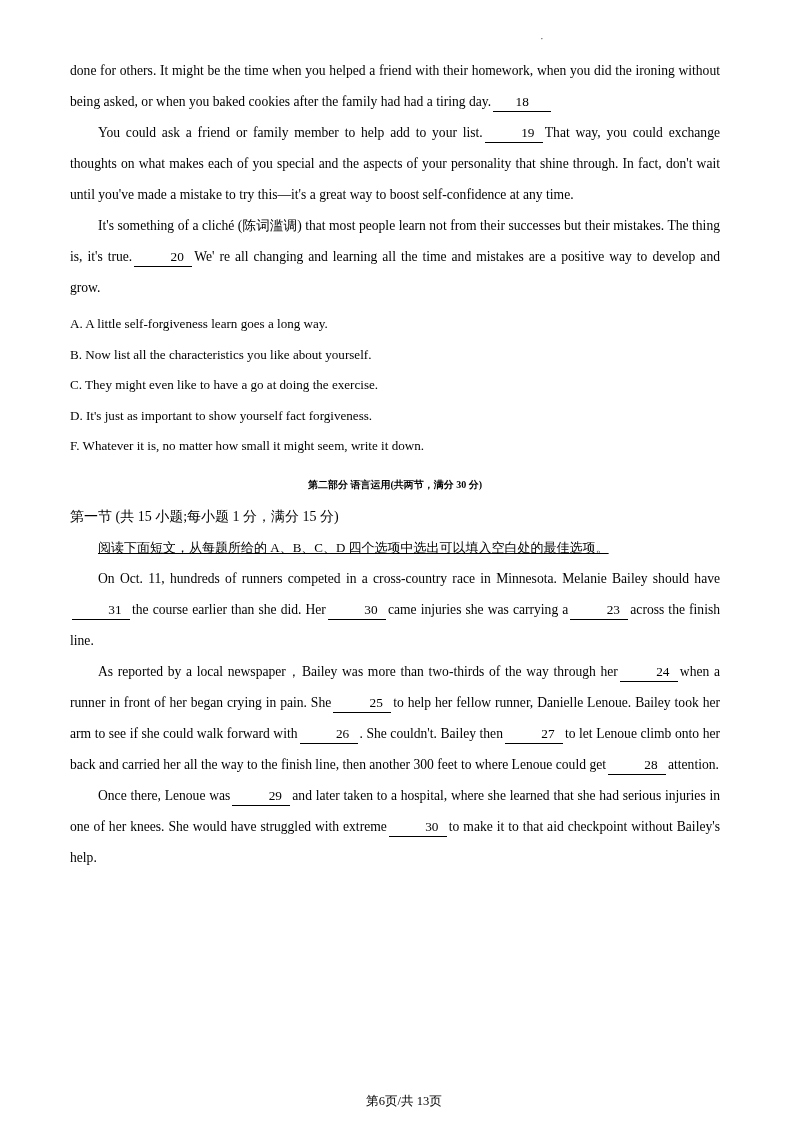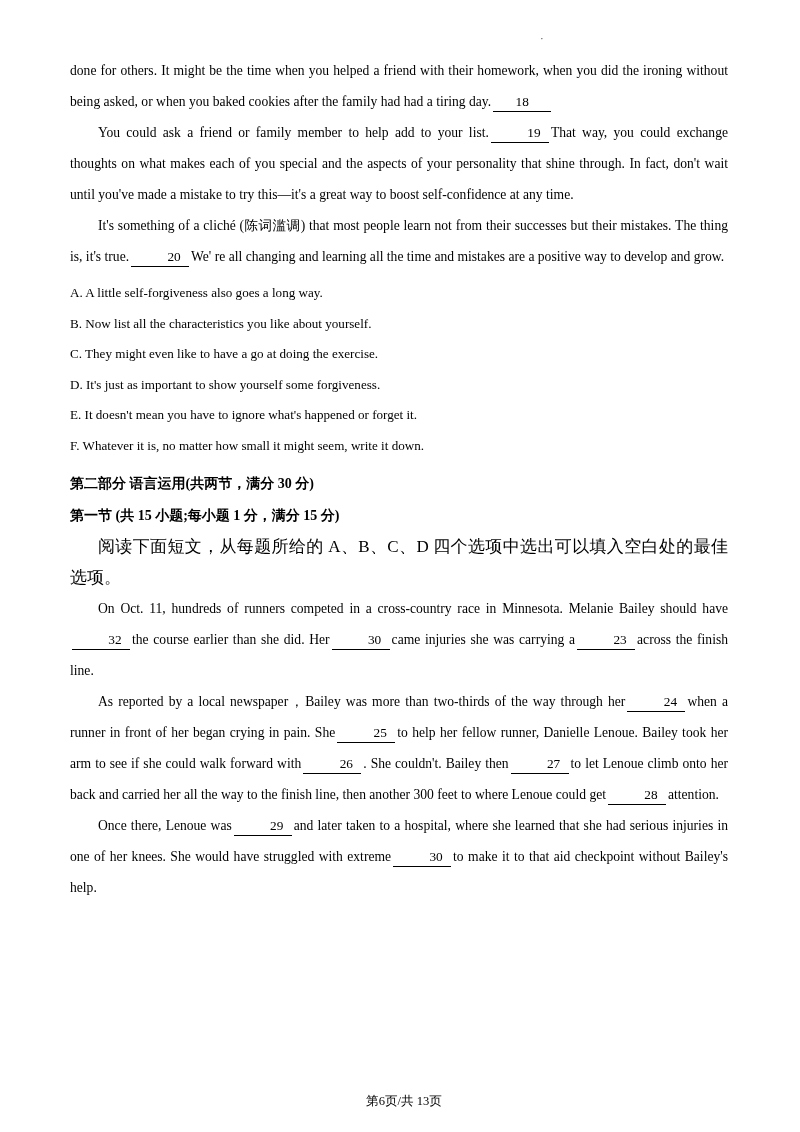--- a/index.html
+++ b/index.html
@@ -25,21 +25,21 @@
   }
   .dotmark {
     position: absolute;
     left: 540px;
     top: 33px;
     font-size: 11px;
     color: #444;
     line-height: 1;
   }
   p {
-    margin: 0 0 0 0;
+    margin: 0 8px 0 0;
     font-size: 13.6px;
     line-height: 31px;
     text-align: justify;
     text-justify: inter-word;
   }
   .indent {
     text-indent: 28px;
   }
   .blank {
     display: inline-block;
@@ -49,34 +49,36 @@
     line-height: 18px;
     margin: 0 2px;
     font-size: 13.3px;
   }
   .opt {
     font-size: 13.1px;
     line-height: 30.5px;
     margin: 0;
   }
   .center-head {
+    text-align: center;
     font-weight: bold;
-    font-size: 14px;
+    font-size: 10px;
     line-height: 33px;
     margin-top: 6px;
   }
   .sec-head {
-    font-weight: bold;
+    font-weight: normal;
     font-size: 14.0px;
     line-height: 31px;
   }
   .cn {
-    font-size: 17px;
+    font-size: 13px;
     line-height: 31px;
     text-indent: 28px;
+    text-decoration: underline;
   }
   .footer {
     position: absolute;
     bottom: 22px;
     left: 4px;
     width: 800px;
     text-align: center;
     font-size: 12.6px;
     color: #000;
   }
@@ -90,32 +92,31 @@
   <div class="dotmark">·</div>
 
   <p><span>done for others. It might be the time when you helped a friend with their homework, when you did the ironing without being asked, or when you baked cookies after the family had had a tiring day.</span><span class="blank">18</span></p>
 
   <p class="indent"><span>You could ask a friend or family member to help add to your list.</span><span class="blank">19</span><span>That way, you could exchange thoughts on what makes each of you special and the aspects of your personality that shine through. In fact, don't wait until you've made a mistake to try this—it's a great way to boost self-confidence at any time.</span></p>
 
   <p class="indent"><span>It's something of a cliché (陈词滥调) that most people learn not from their successes but their mistakes. The thing is, it's true.</span><span class="blank">20</span><span>We' re all changing and learning all the time and mistakes are a positive way to develop and grow.</span></p>
 
   <div class="gap6"></div>
 
-  <p class="opt">A. A little self-forgiveness also goes a long way.</p>
+  <p class="opt">A. A little self-forgiveness learn goes a long way.</p>
   <p class="opt">B. Now list all the characteristics you like about yourself.</p>
   <p class="opt">C. They might even like to have a go at doing the exercise.</p>
-  <p class="opt">D. It's just as important to show yourself some forgiveness.</p>
-  <p class="opt">E. It doesn't mean you have to ignore what's happened or forget it.</p>
+  <p class="opt">D. It's just as important to show yourself fact forgiveness.</p>
   <p class="opt">F. Whatever it is, no matter how small it might seem, write it down.</p>
 
   <p class="center-head">第二部分   语言运用(共两节，满分 30 分)</p>
   <p class="sec-head">第一节  (共 15 小题;每小题 1 分，满分 15 分)</p>
   <p class="cn">阅读下面短文，从每题所给的 A、B、C、D 四个选项中选出可以填入空白处的最佳选项。</p>
 
-  <p class="indent"><span>On Oct. 11, hundreds of runners competed in a cross-country race in Minnesota. Melanie Bailey should have</span><span class="blank">32</span><span>the course earlier than she did. Her</span><span class="blank">30</span><span>came injuries she was carrying a</span><span class="blank">23</span><span>across the finish line.</span></p>
+  <p class="indent"><span>On Oct. 11, hundreds of runners competed in a cross-country race in Minnesota. Melanie Bailey should have</span><span class="blank">31</span><span>the course earlier than she did. Her</span><span class="blank">30</span><span>came injuries she was carrying a</span><span class="blank">23</span><span>across the finish line.</span></p>
 
   <p class="indent"><span>As reported by a local newspaper，Bailey was more than two-thirds of the way through her</span><span class="blank">24</span><span>when a runner in front of her began crying in pain. She</span><span class="blank">25</span><span>to help her fellow runner, Danielle Lenoue. Bailey took her arm to see if she could walk forward with</span><span class="blank">26</span><span>. She couldn't. Bailey then</span><span class="blank">27</span><span>to let Lenoue climb onto her back and carried her all the way to the finish line, then another 300 feet to where Lenoue could get</span><span class="blank">28</span><span>attention.</span></p>
 
   <p class="indent"><span>Once there, Lenoue was</span><span class="blank">29</span><span>and later taken to a hospital, where she learned that she had serious injuries in one of her knees. She would have struggled with extreme</span><span class="blank">30</span><span>to make it to that aid checkpoint without Bailey's help.</span></p>
 
 
 </div>
 
 <div class="footer">第6页/共 13页</div>
 

